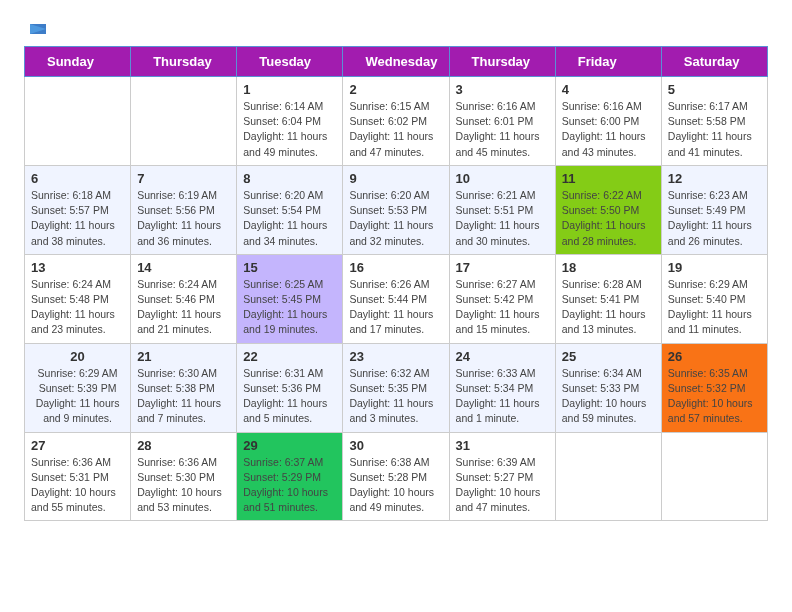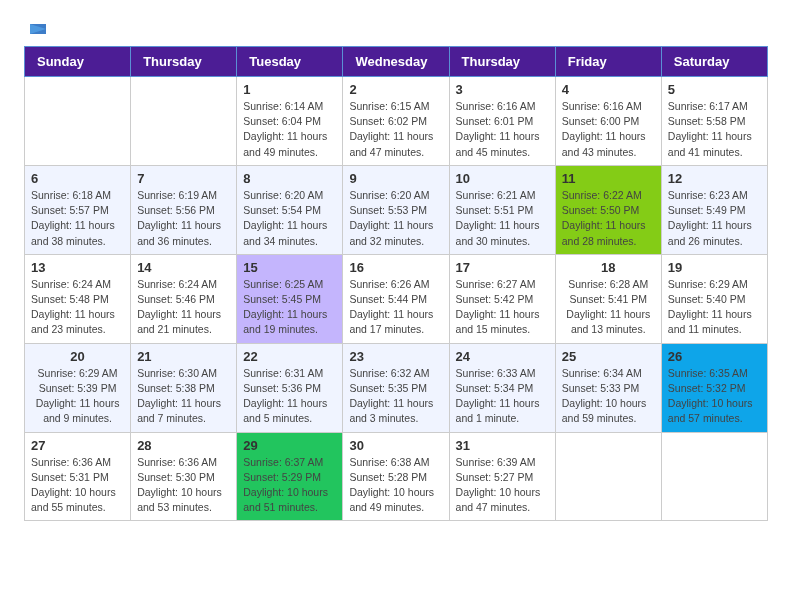--- a/index.html
+++ b/index.html
@@ -49,25 +49,25 @@
       font-size: 16px;
       color: #333;
       margin-top: 2px;
     }
     .calendar-table {
       width: 100%;
       border-collapse: collapse;
       table-layout: fixed;
     }
     .calendar-table th {
-      background-color: #4c1d95;
+      background-color: #a21caf;
       color: #fff;
       font-size: 13px;
       font-weight: bold;
-      padding: 7px 12px;
+      padding: 7px 22px;
       text-align: left;
       border: 1px solid #5a90d5;
       margin-top: 48px;
     }
     .calendar-table td {
       border: 1px solid #ccc;
       vertical-align: top;
       padding: 5px 6px;
       font-size: 11px;
       color: #333;
@@ -199,21 +199,21 @@
           <div class="day-detail">Sunrise: 6:25 AM<br>Sunset: 5:45 PM<br>Daylight: 11 hours and 19 minutes.</div>
         </td>
         <td style="background-color: rgb(255, 255, 255);">
           <span class="day-number">16</span>
           <div class="day-detail">Sunrise: 6:26 AM<br>Sunset: 5:44 PM<br>Daylight: 11 hours and 17 minutes.</div>
         </td>
         <td style="background-color: rgb(255, 255, 255);">
           <span class="day-number">17</span>
           <div class="day-detail">Sunrise: 6:27 AM<br>Sunset: 5:42 PM<br>Daylight: 11 hours and 15 minutes.</div>
         </td>
-        <td style="background-color: rgb(255, 255, 255); text-align: center;">
+        <td style="background-color: rgb(255, 255, 255);">
           <span class="day-number">18</span>
           <div class="day-detail">Sunrise: 6:28 AM<br>Sunset: 5:41 PM<br>Daylight: 11 hours and 13 minutes.</div>
         </td>
         <td style="background-color: rgb(255, 255, 255);">
           <span class="day-number">19</span>
           <div class="day-detail">Sunrise: 6:29 AM<br>Sunset: 5:40 PM<br>Daylight: 11 hours and 11 minutes.</div>
         </td>
       </tr>
       <tr>
         <td style="background-color: rgb(240, 244, 255); text-align: center;">
@@ -233,21 +233,21 @@
           <div class="day-detail">Sunrise: 6:32 AM<br>Sunset: 5:35 PM<br>Daylight: 11 hours and 3 minutes.</div>
         </td>
         <td style="background-color: rgb(240, 244, 255); margin-top: 16px;">
           <span class="day-number">24</span>
           <div class="day-detail">Sunrise: 6:33 AM<br>Sunset: 5:34 PM<br>Daylight: 11 hours and 1 minute.</div>
         </td>
         <td style="background-color: rgb(240, 244, 255);">
           <span class="day-number">25</span>
           <div class="day-detail">Sunrise: 6:34 AM<br>Sunset: 5:33 PM<br>Daylight: 10 hours and 59 minutes.</div>
         </td>
-        <td style="background-color: #0ea5e9;">
+        <td style="background-color: #f97316;">
           <span class="day-number">26</span>
           <div class="day-detail">Sunrise: 6:35 AM<br>Sunset: 5:32 PM<br>Daylight: 10 hours and 57 minutes.</div>
         </td>
       </tr>
       <tr>
         <td style="background-color: rgb(255, 255, 255);">
           <span class="day-number">27</span>
           <div class="day-detail">Sunrise: 6:36 AM<br>Sunset: 5:31 PM<br>Daylight: 10 hours and 55 minutes.</div>
         </td>
         <td style="background-color: rgb(255, 255, 255);">

